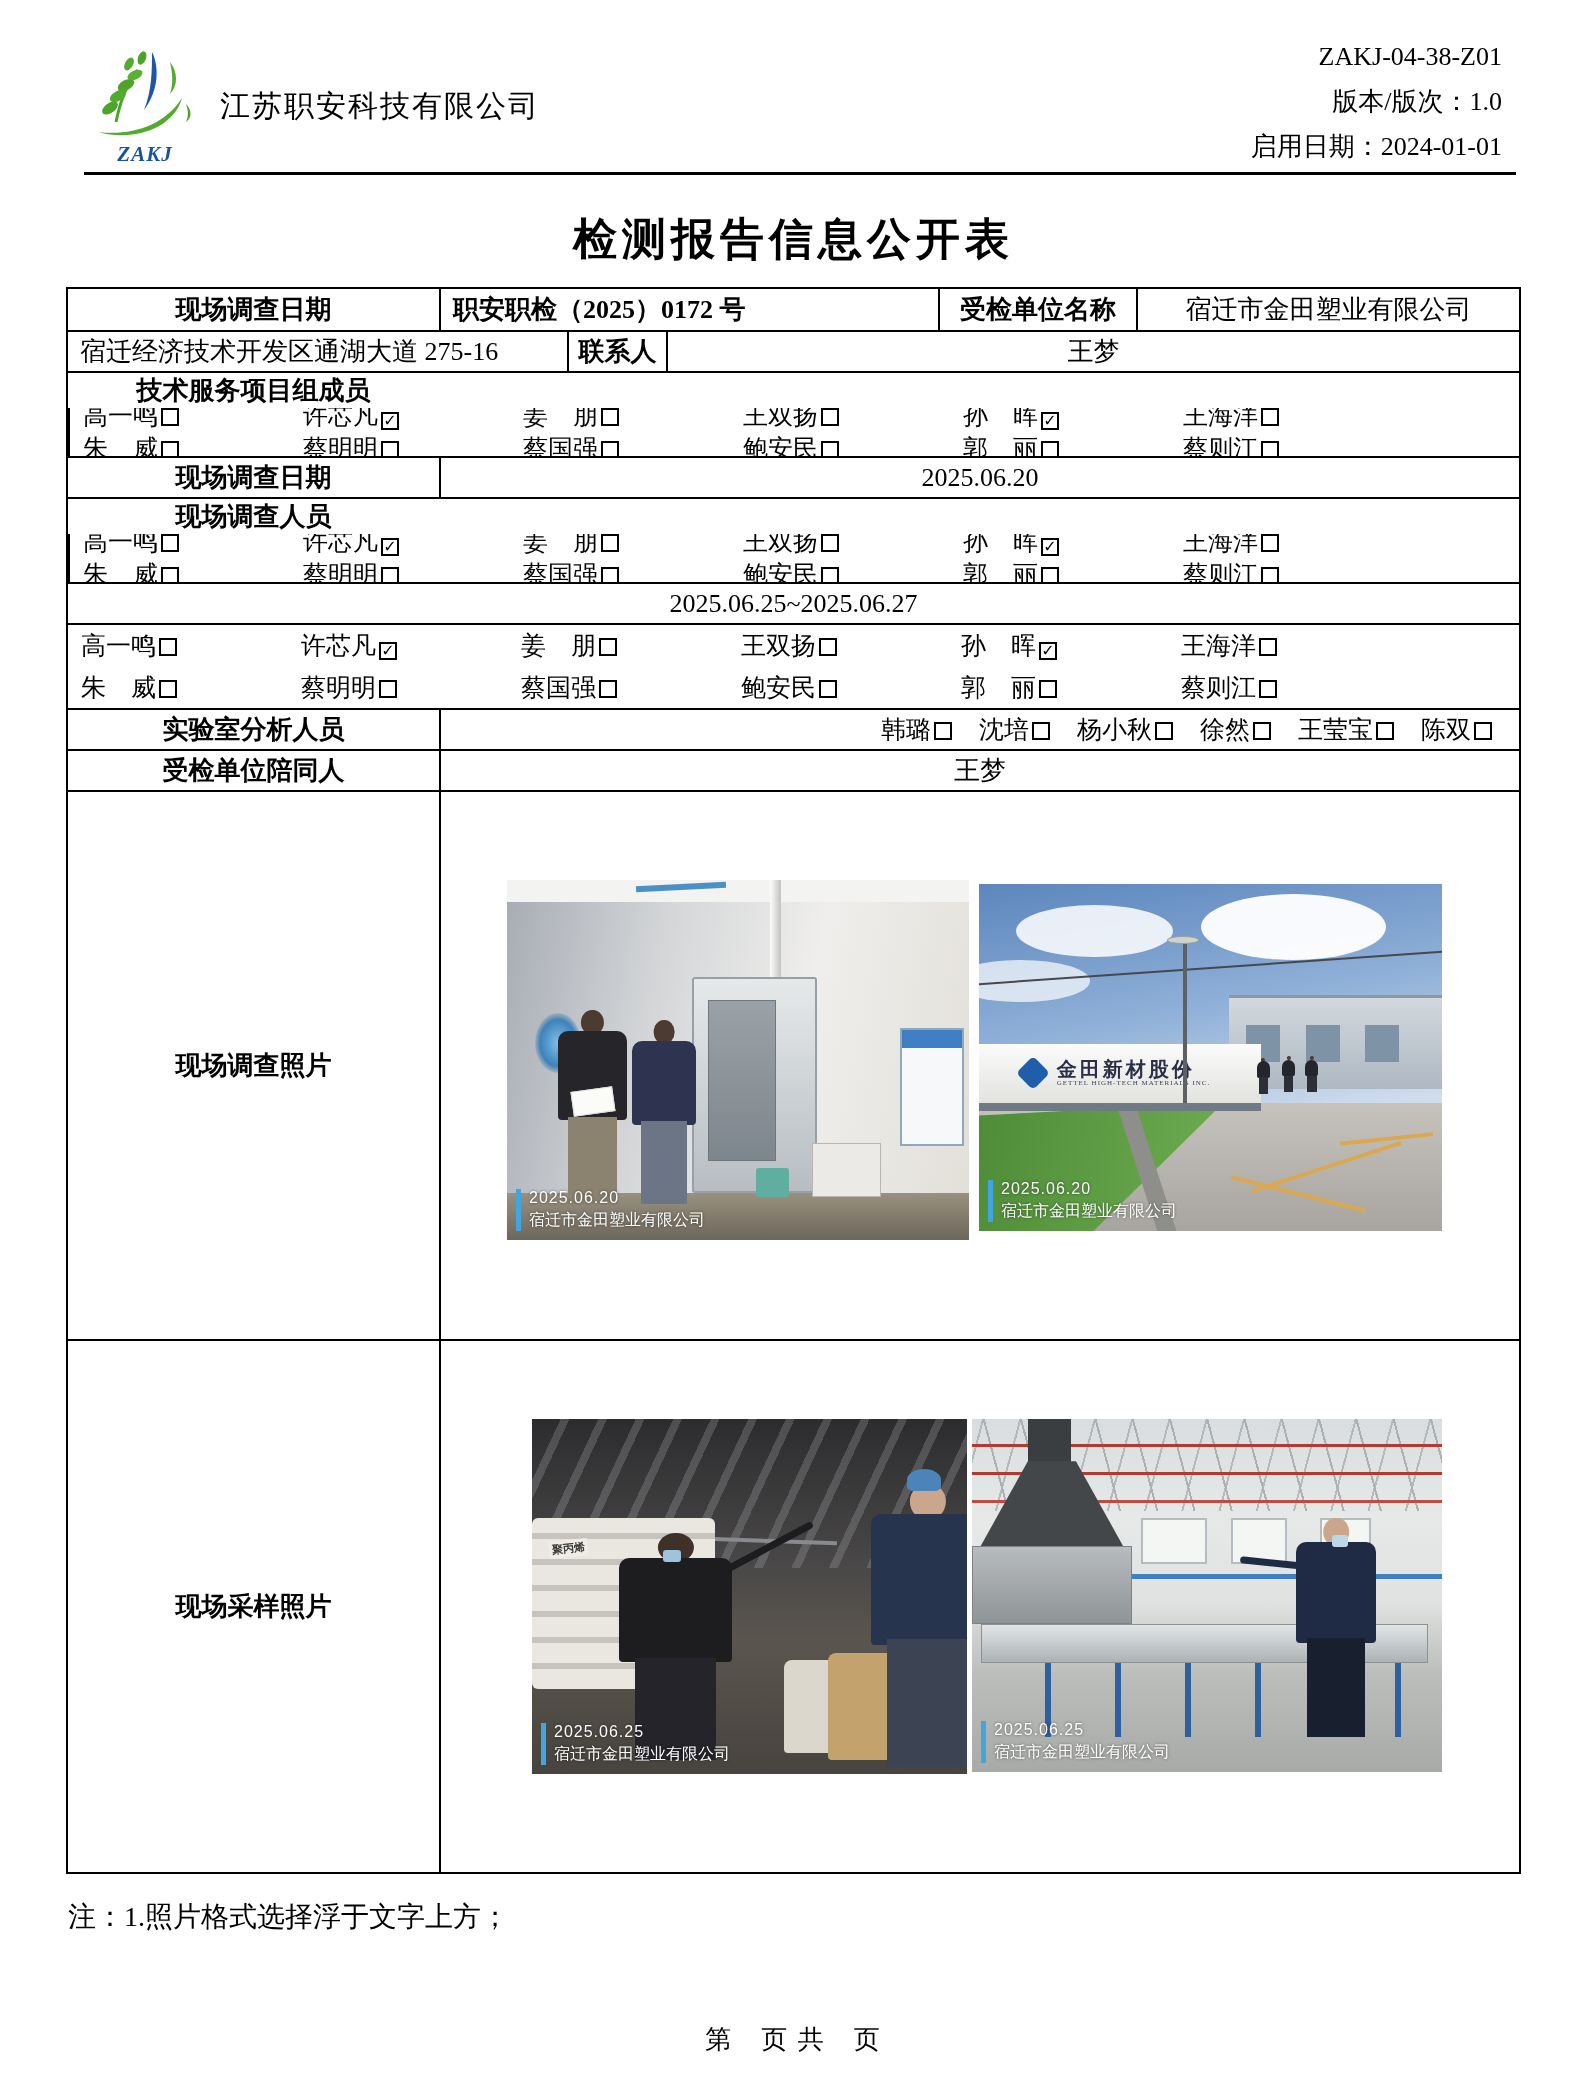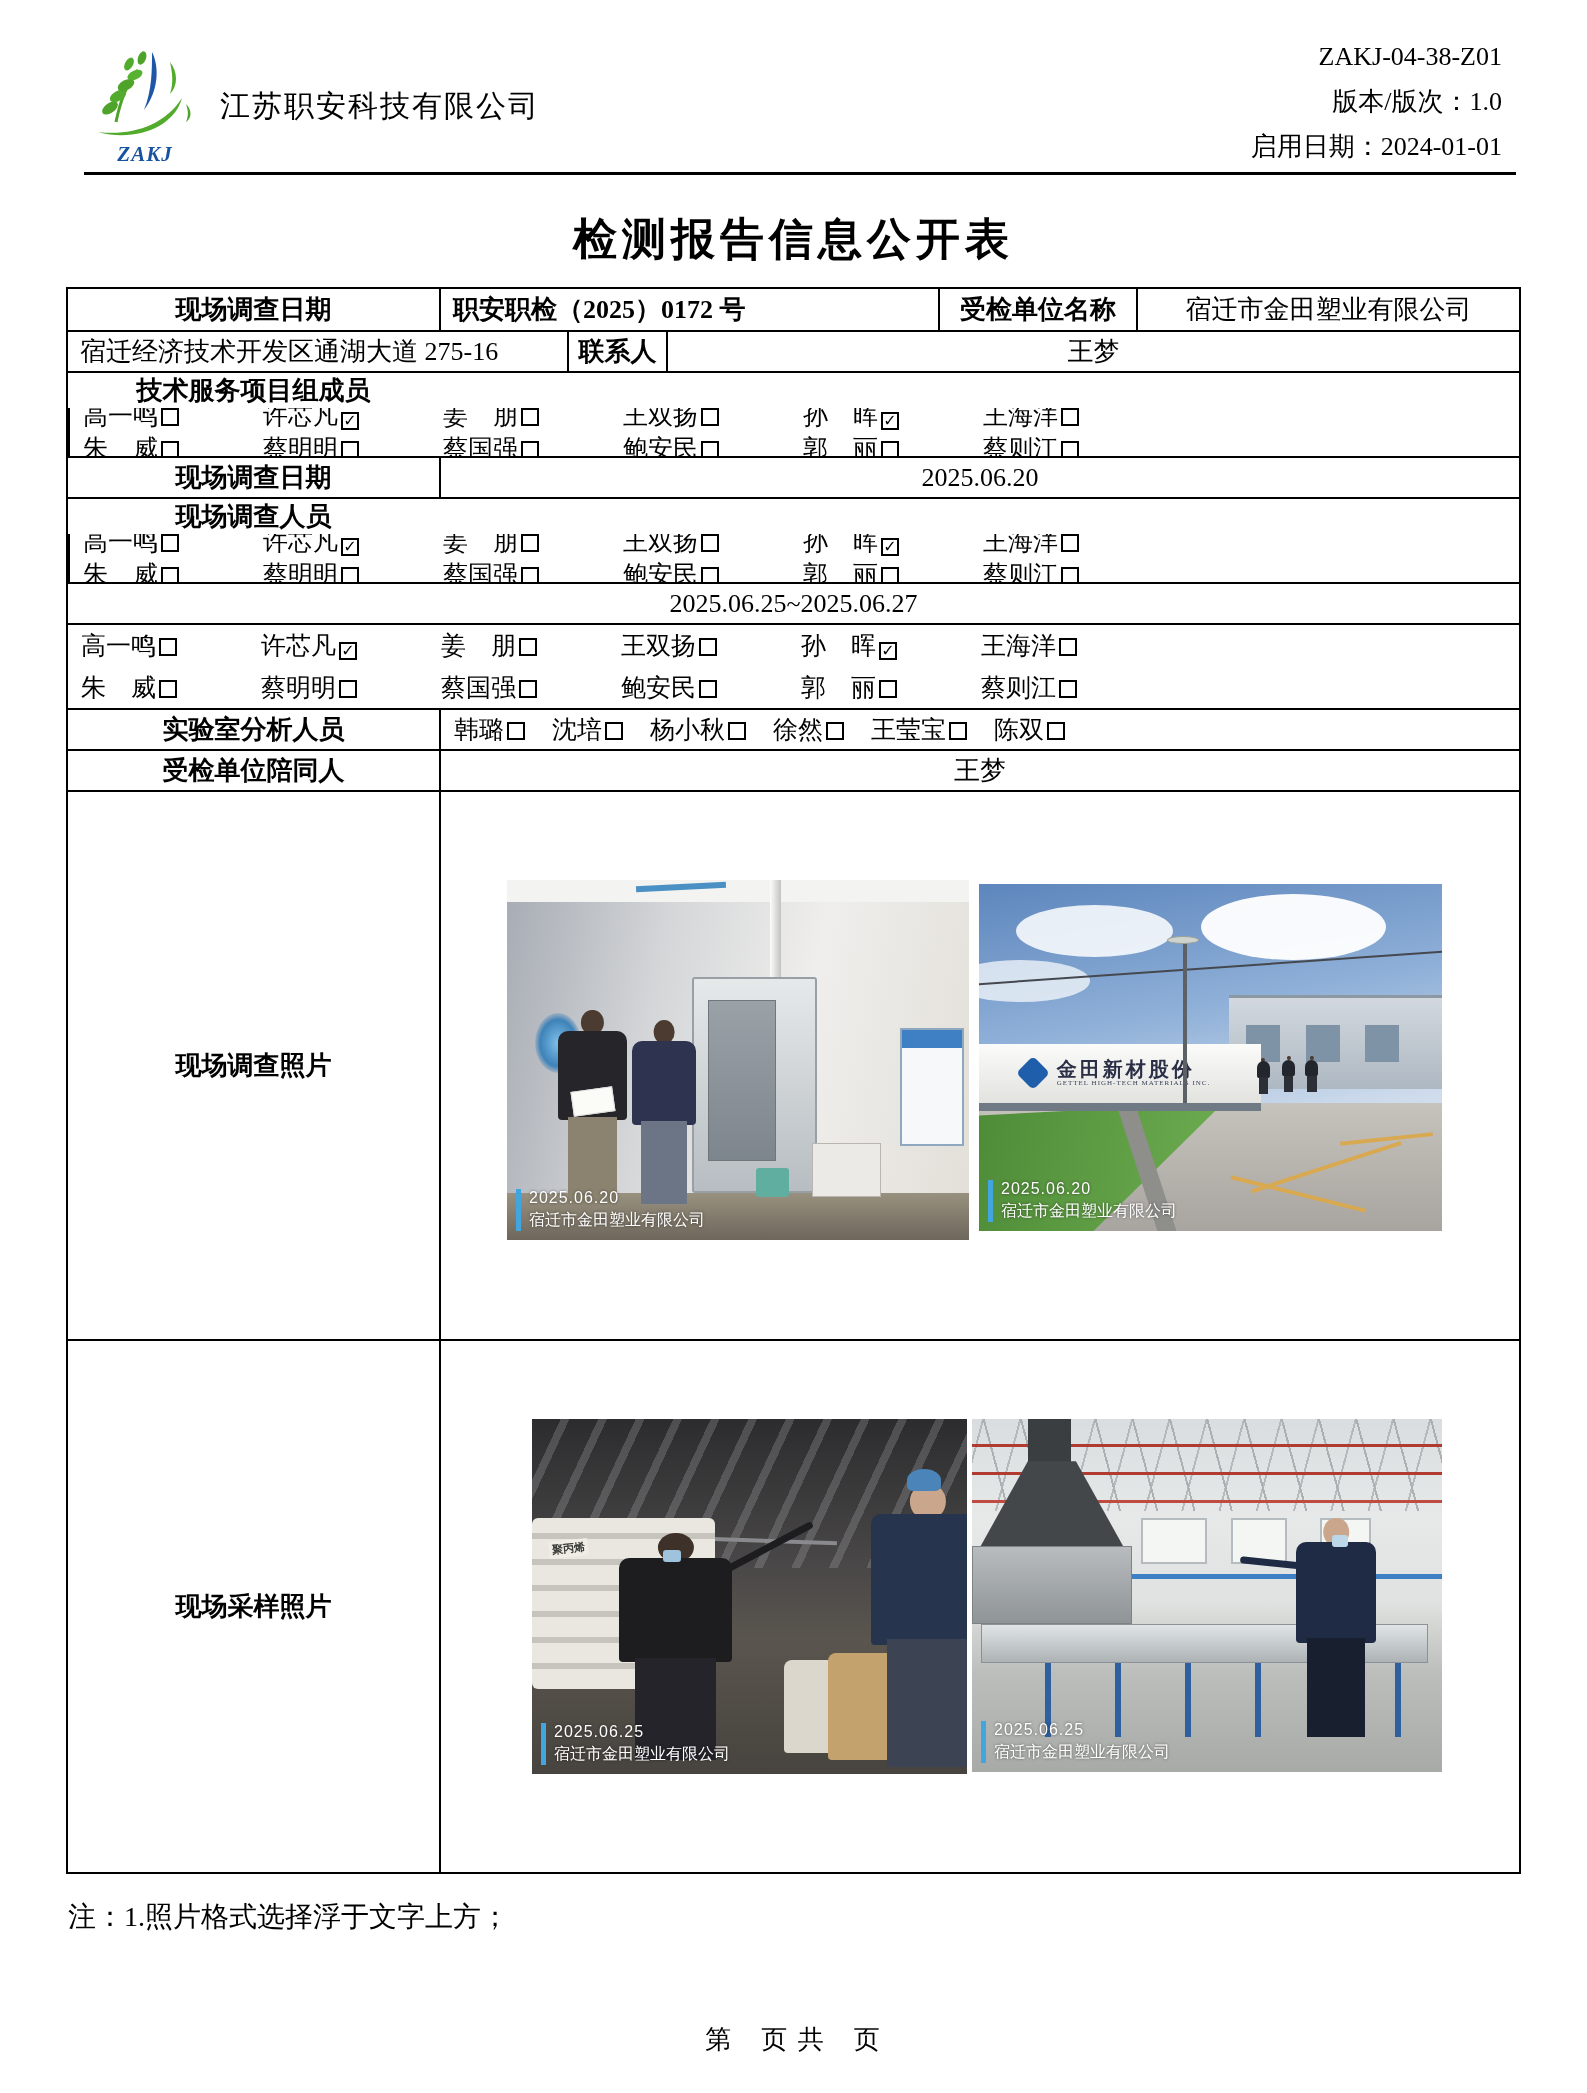--- a/index.html
+++ b/index.html
@@ -29,26 +29,26 @@
   .c-label { width:371px; flex:none; font-weight:bold; }
   .c-v1 { width:499px; flex:none; }
   .c-l2 { width:198px; flex:none; font-weight:bold; }
   .c-l2b { width:99px; flex:none; font-weight:bold; }
   .c-rest { flex:1; }
   .al { justify-content:flex-start; padding-left:12px; }
   .bold { font-weight:bold; }
 
   
   .names-cell { flex-direction:column; justify-content:center; padding:0; }
-  .name-line { display:flex; width:100%; height:42px; align-items:center; }
+  .name-line { display:flex; width:100%; height:42px; align-items:center;gap:40px; }
   .staff { width:180px; flex:none; padding-left:13px; font-size:25px; white-space:nowrap; }
   .cb { display:inline-block; width:18px; height:18px; border:2px solid #000; margin-left:3px;
         vertical-align:-2px; line-height:14px; font-size:16px; font-weight:bold; text-align:center;
         font-family:"DejaVu Sans",sans-serif; }
-  .lab-cell { justify-content:flex-start; padding-left:13px; }
+  .lab-cell { justify-content:flex-end; padding-left:13px; }
   .lab-cell .staff { width:auto; padding-left:0; margin-right:27px; }
 
   
   .photo-cell { position:relative; }
   .photo { position:absolute; overflow:hidden; background:#d8d8d6; }
   .ph-1a { left:66px;  top:88px; width:462px; height:360px; }
   .ph-1b { left:538px; top:92px; width:463px; height:347px; }
   .ph-2a { left:91px;  top:78px; width:435px; height:355px; }
   .ph-2b { left:531px; top:78px; width:470px; height:353px; }
   .dec { position:absolute; }

